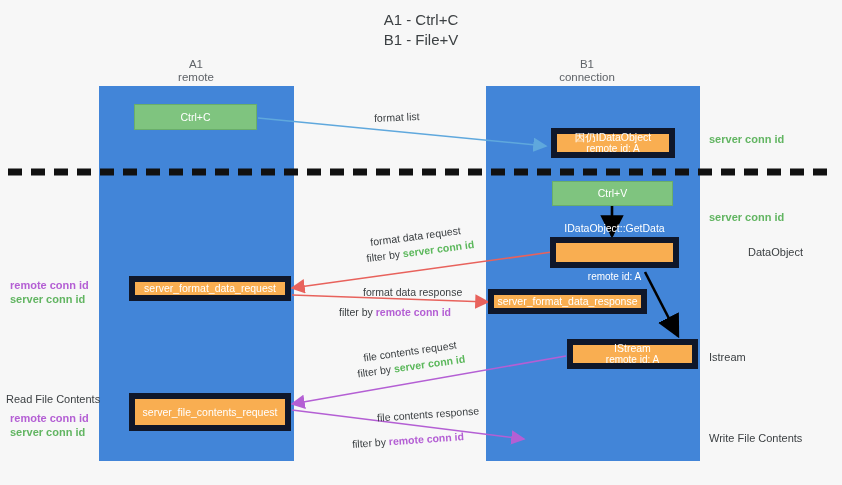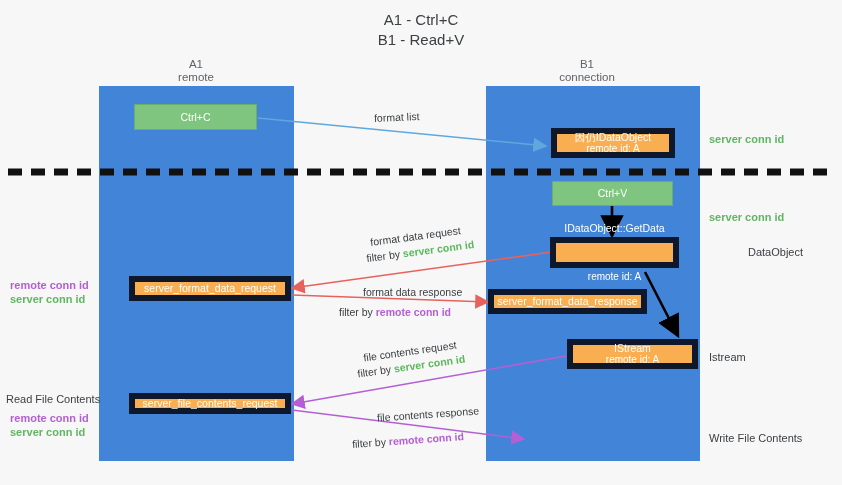--- a/index.html
+++ b/index.html
@@ -48,21 +48,21 @@
 
   svg.overlay{position:absolute;left:0;top:0;width:842px;height:485px;pointer-events:none;}
 </style>
 </head>
 <body>
 
 <div id="stage">
 
   <div class="title">
     <div>A1 - Ctrl+C</div>
-    <div>B1 - Read+V</div>
+    <div>B1 - File+V</div>
   </div>
 
   <div class="col-head" style="left:96px;top:58px;">
     <div>A1</div>
     <div>remote</div>
   </div>
   <div class="col-head" style="left:487px;top:58px;">
     <div>B1</div>
     <div>connection</div>
   </div>
@@ -104,21 +104,21 @@
   </svg>
 
   <div class="box green" style="left:134px;top:104px;width:123px;height:26px;">
     <div>Ctrl+C</div>
   </div>
 
   <div class="box orange" style="left:129px;top:276px;width:162px;height:25px;">
     <div>server_format_data_request</div>
   </div>
 
-  <div class="box orange" style="left:129px;top:393px;width:162px;height:21px;">
+  <div class="box orange" style="left:129px;top:393px;width:162px;height:38px;">
     <div>server_file_contents_request</div>
   </div>
 
   <div class="box orange" style="left:551px;top:128px;width:124px;height:30px;">
     <div>因仍IDataObject</div>
     <div class="l2">remote id: A</div>
   </div>
 
   <div class="box green" style="left:552px;top:181px;width:121px;height:25px;align-items:center;">
     <div>Ctrl+V</div>

